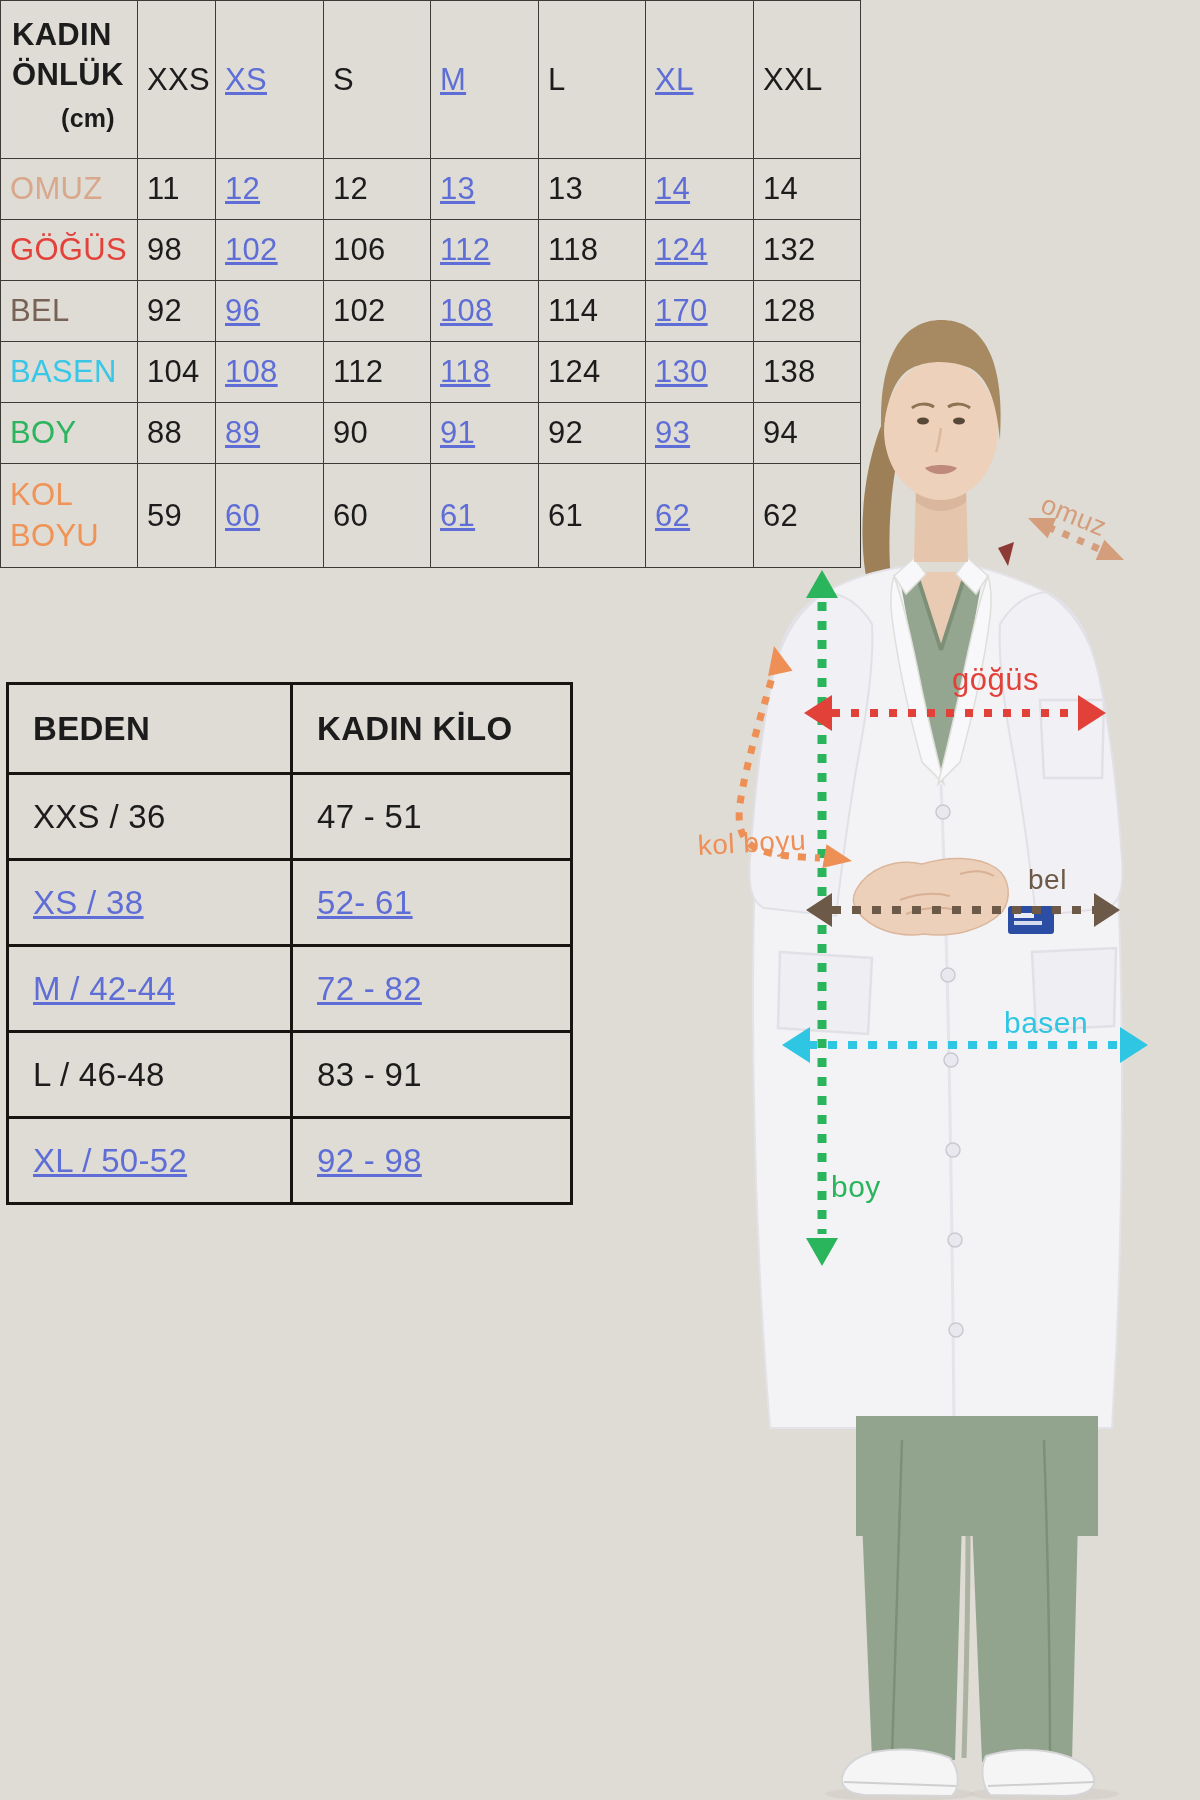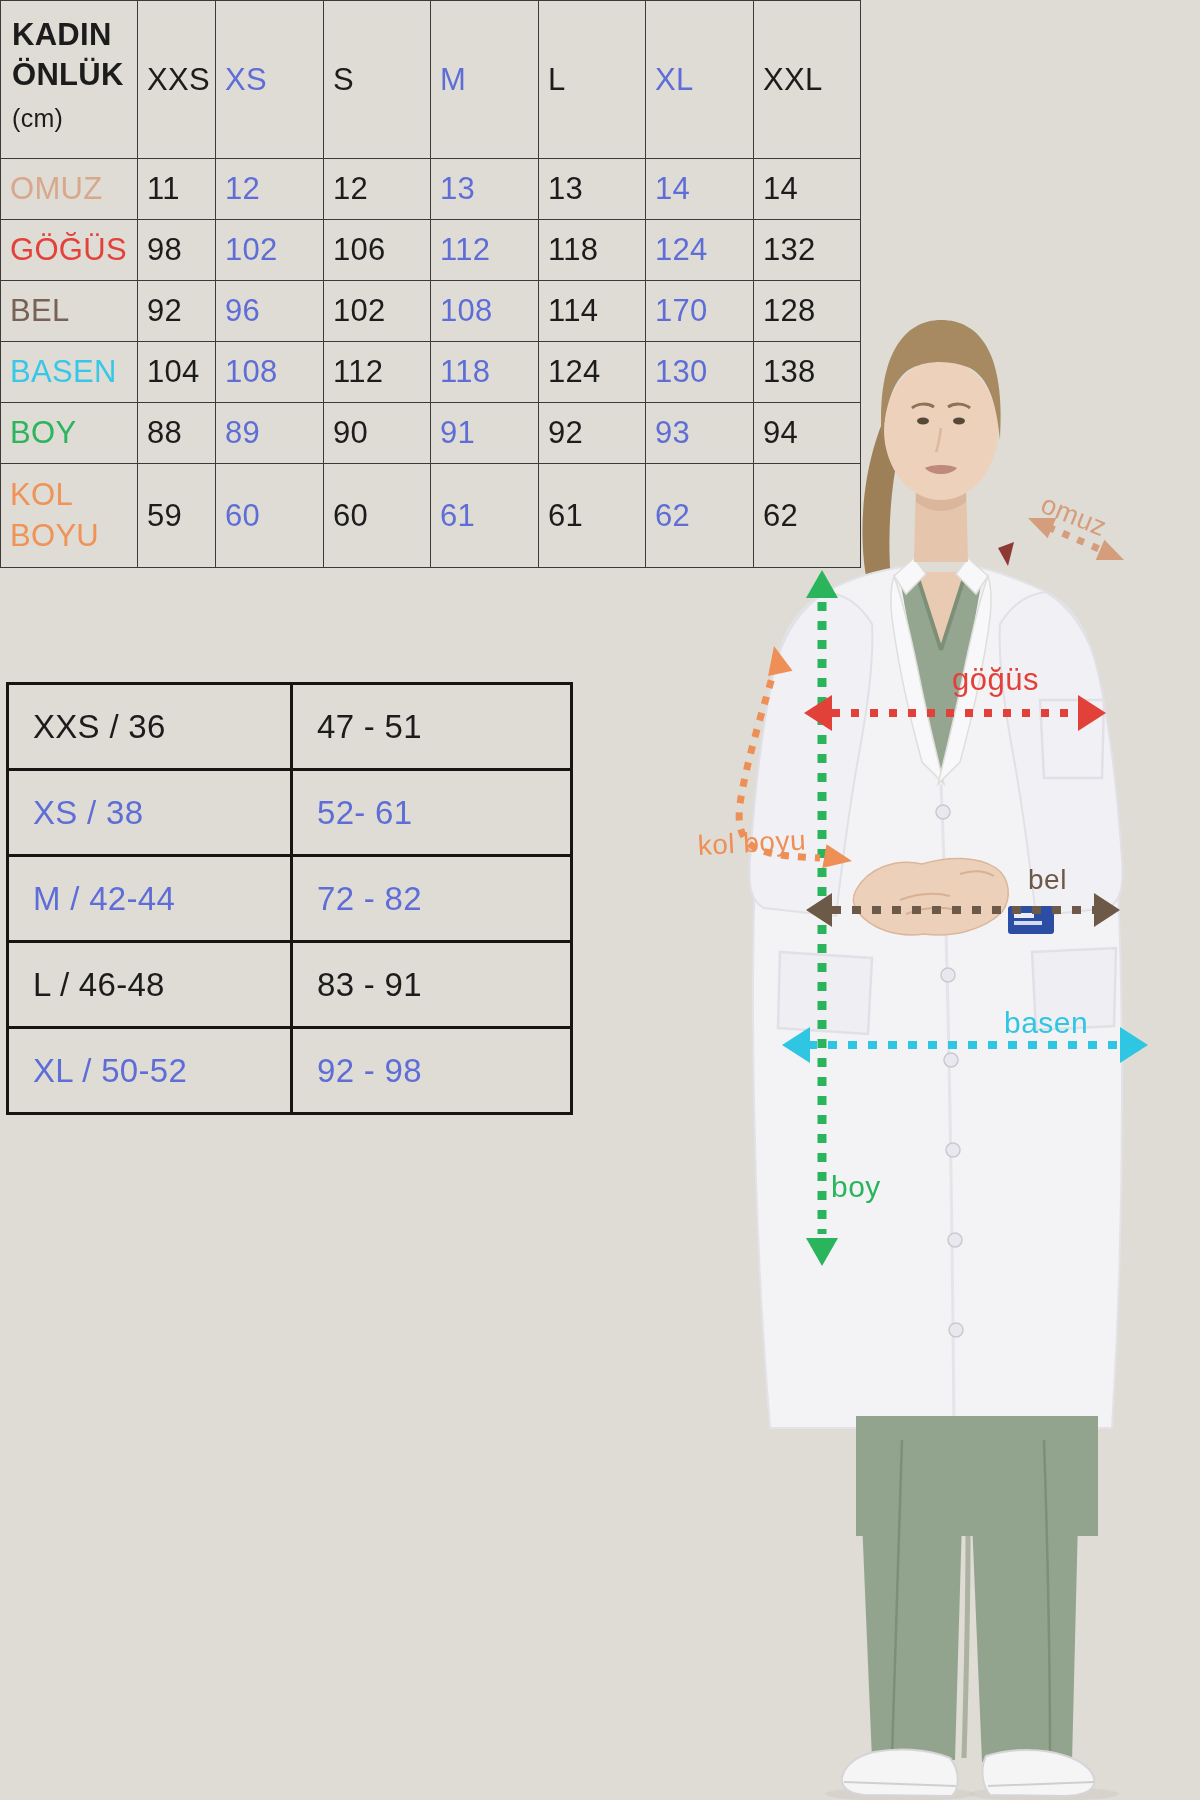--- a/index.html
+++ b/index.html
@@ -7,22 +7,22 @@
          font-family:"Liberation Sans",sans-serif;overflow:hidden;color:var(--text_black,#1c1c1c);}
 
   
   table{border-collapse:collapse;table-layout:fixed;}
   #size-table{position:absolute;left:0;top:0;width:860px;}
   #size-table td,#size-table th{border:1.5px solid var(--border_dark,#3d3b38);
       font-size:31px;font-weight:normal;text-align:left;vertical-align:middle;
       padding:0 4px 0 9px;letter-spacing:.3px;background:var(--page_bg,#dfdcd5);}
   #size-table .title-cell{vertical-align:top;padding:14px 8px 0 11px;}
   .title-line{font-weight:bold;font-size:31px;line-height:1.28;}
-  .unit{font-weight:normal;font-size:25px;text-align:left;margin-top:10px;padding-right:14px;}
-  .blu{color:var(--accent_blue,#5e6ed6);}
+  .unit{font-weight:bold;font-size:25px;text-align:right;margin-top:10px;padding-right:14px;}
+  .blu{color:var(--accent_blue,#5e6ed6);text-decoration:underline;}
   .rl{font-size:31px;line-height:1.3;}
   .c-omuz{color:var(--c_omuz,#d8a88d);}
   .c-gogus{color:var(--c_gogus,#e2423a);}
   .c-bel{color:var(--c_bel,#786256);}
   .c-basen{color:var(--c_basen,#38c7e6);}
   .c-boy{color:var(--c_boy,#2cb45f);}
   .c-kol{color:var(--c_kol,#ef9357);}
 
   
   #weight-table{position:absolute;left:6px;top:682px;width:564px;}
@@ -151,20 +151,24 @@
     </tr>
   </tbody>
     </table>
 
   <table id="weight-table">
     <colgroup>
         <col style="width:284px">
         <col style="width:280px">
       </colgroup>
     <tbody>
+        <tr style="height:90px">
+      <th>BEDEN</th>
+      <th>KADIN KİLO</th>
+    </tr>
     <tr style="height:86px">
       <td>XXS / 36</td>
       <td>47 - 51</td>
     </tr>
     <tr style="height:86px" class="blu">
       <td class="blu">XS / 38</td>
       <td class="blu">52- 61</td>
     </tr>
     <tr style="height:86px">
       <td class="blu">M / 42-44</td>

